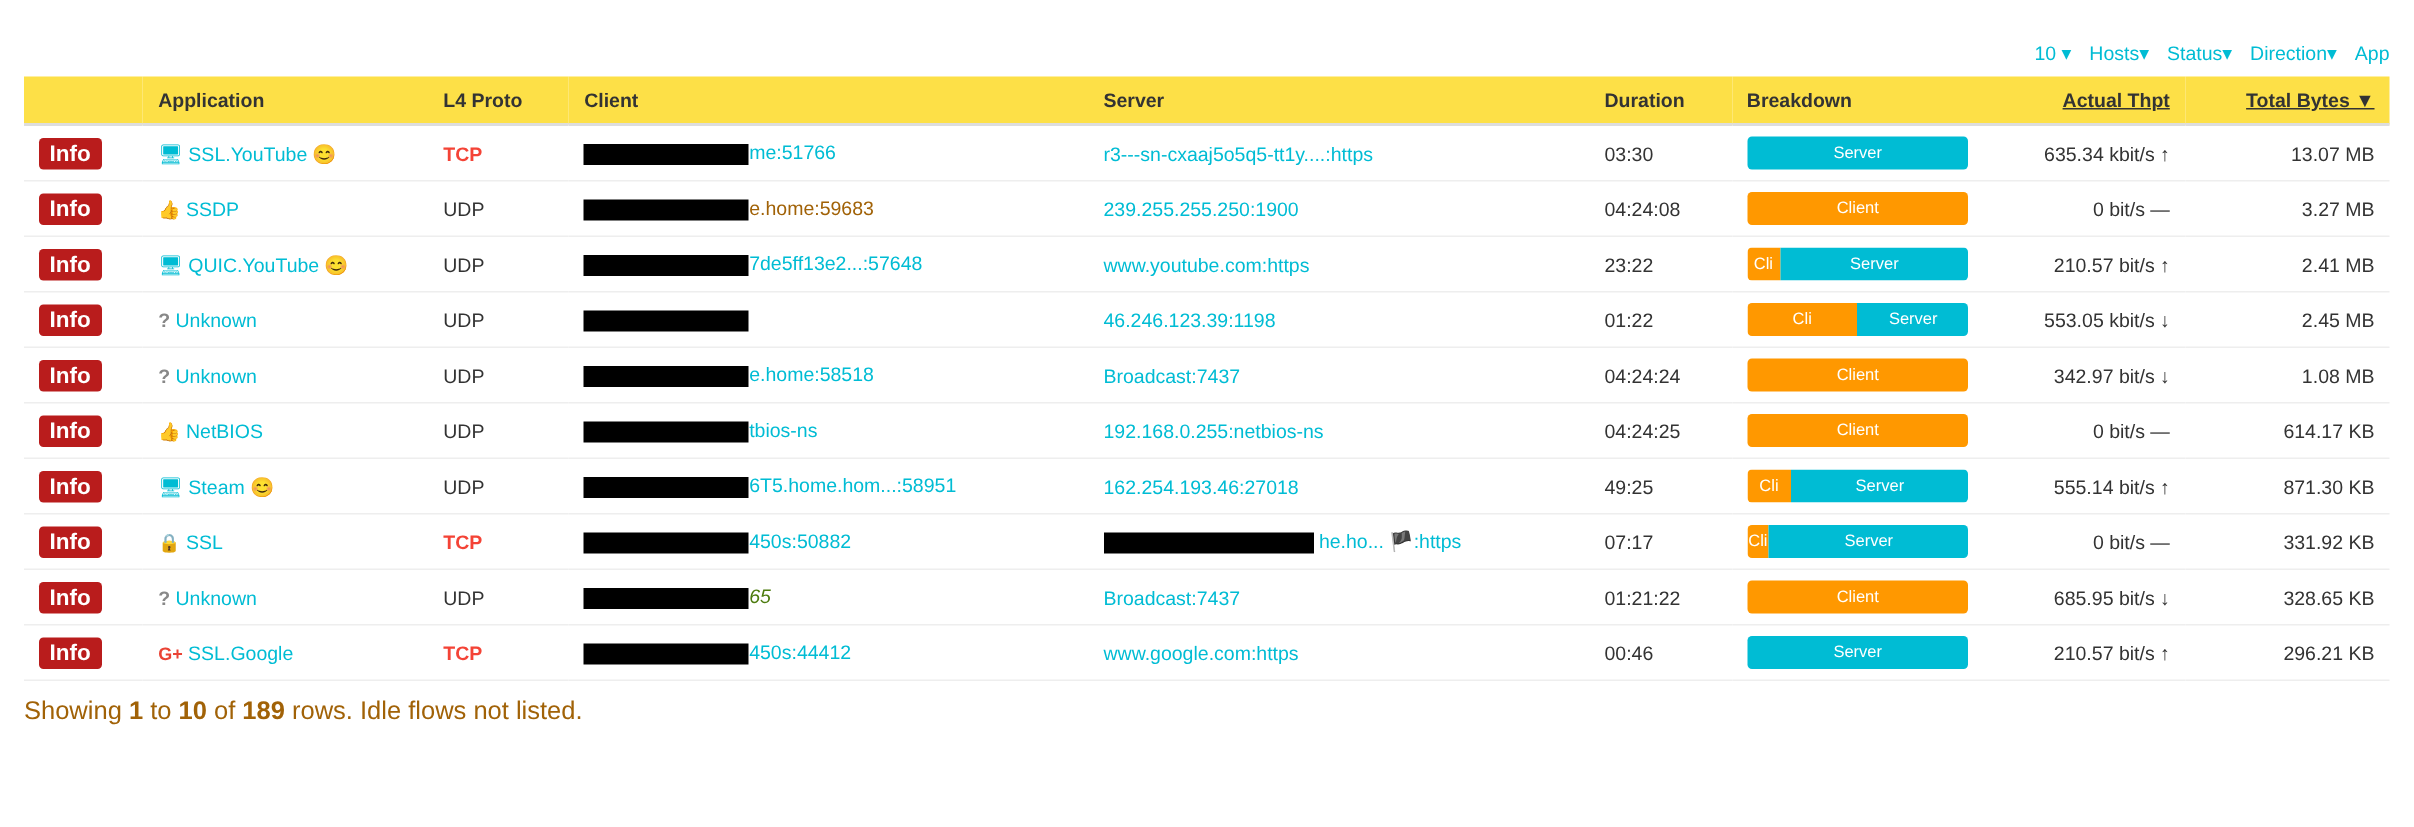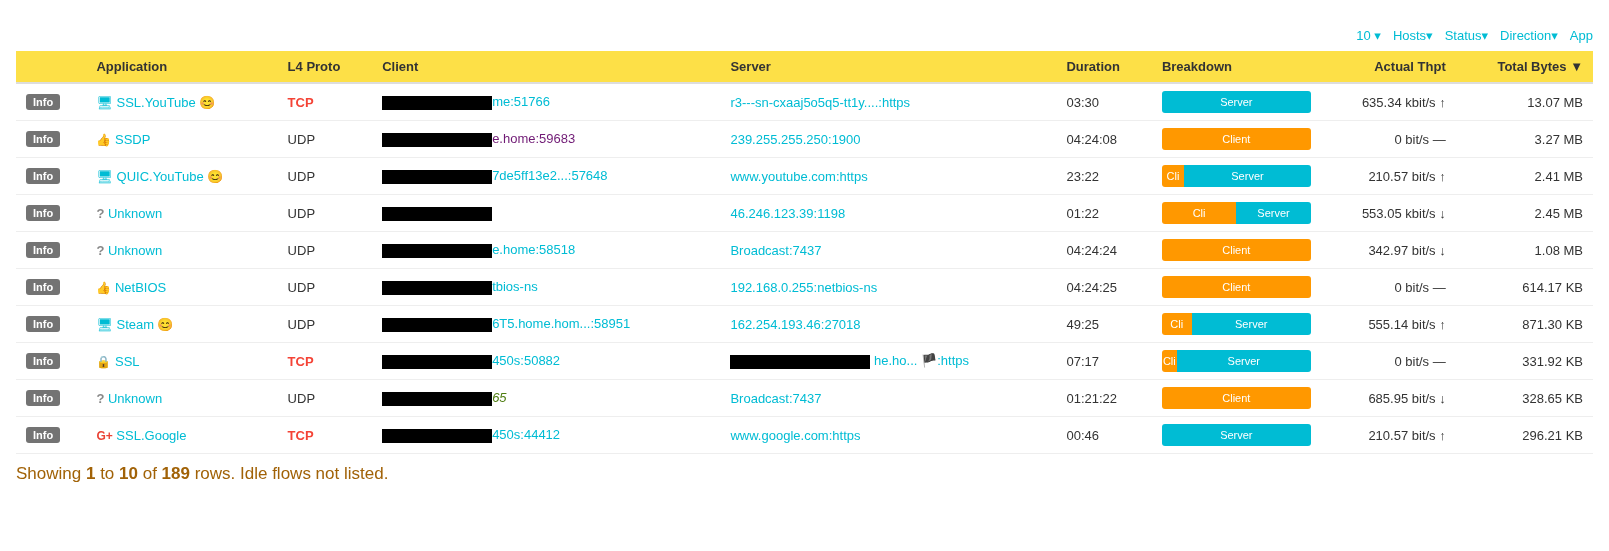--- a/index.html
+++ b/index.html
@@ -3,30 +3,30 @@
   <meta charset="utf-8">
   <style>
     * { box-sizing: border-box; margin: 0; padding: 0; }
     body { font-family: Arial, sans-serif; font-size: 13px; background: #fff; color: #333; padding: 16px; }
     h1 { font-size: 24px; font-weight: 300; margin-bottom: 12px; color: #333; }
     .top-bar { display: flex; justify-content: flex-end; align-items: center; gap: 12px; margin-bottom: 8px; }
     .top-bar a { color: #00bcd4; text-decoration: none; font-size: 13px; }
     table { width: 100%; border-collapse: collapse; font-size: 13px; }
     thead tr { background: #fde047; }
     th { padding: 8px 10px; text-align: left; font-weight: bold; border-bottom: 2px solid #ddd; color: #333; white-space: nowrap; }
-    th.right { text-align: right; }
+    th.right { text-align: right; text-decoration: underline; }
     td { padding: 7px 10px; border-bottom: 1px solid #eee; vertical-align: middle; white-space: nowrap; }
     td.right { text-align: right; }
     .info-btn {
-      background: #737373;
+      background: #b91c1c;
       color: #fff;
       border: none;
       border-radius: 3px;
       padding: 2px 7px;
-      font-size: 11px;
+      font-size: 15px;
       cursor: pointer;
       font-weight: bold;
     }
     .app-name { color: #00bcd4; }
     .proto-tcp { color: #f44336; font-weight: bold; }
     .proto-udp { color: #333; }
     .client-redacted { display: inline-block; background: #000; width: 110px; height: 14px; vertical-align: middle; }
     .server-redacted { display: inline-block; background: #000; width: 140px; height: 14px; vertical-align: middle; }
     .breakdown-bar { display: flex; border-radius: 3px; overflow: hidden; height: 22px; min-width: 90px; }
     .bar-client { background: #ff9800; color: #fff; font-size: 11px; display: flex; align-items: center; justify-content: center; padding: 0 4px; }
@@ -93,21 +93,21 @@
       <tr>
     <td>
       <button class="info-btn">Info</button>
     </td>
     <td>
       <span style="font-size:12px;">👍</span> <a class="link app-name">SSDP</a>
     </td>
     <td>
       <span class="proto-udp">UDP</span>
     </td>
-    <td><span class="client-redacted"></span><span style="color:#701a75;">e.home:59683</span></td>
+    <td><span class="client-redacted"></span><span style="color:#a16207;">e.home:59683</span></td>
     <td><a class="link">239.255.255.250:1900</a></td>
     <td>04:24:08</td>
     <td>
       <div class="breakdown-wrap">
             <div class="bar-full-client">Client</div>
           </div>
     </td>
     <td class="right thpt">0 bit/s —</td>
     <td class="right">3.27 MB</td>
   </tr>

